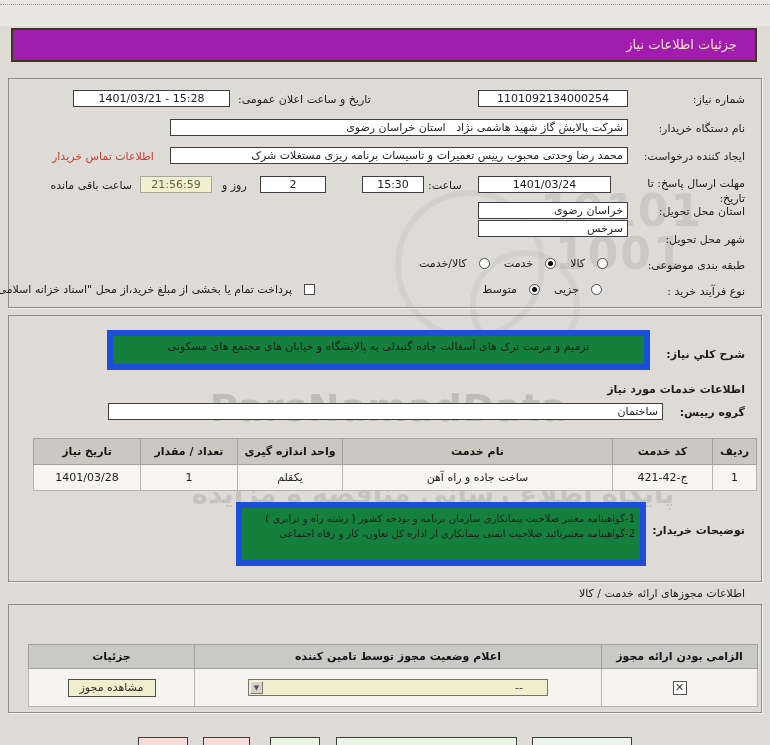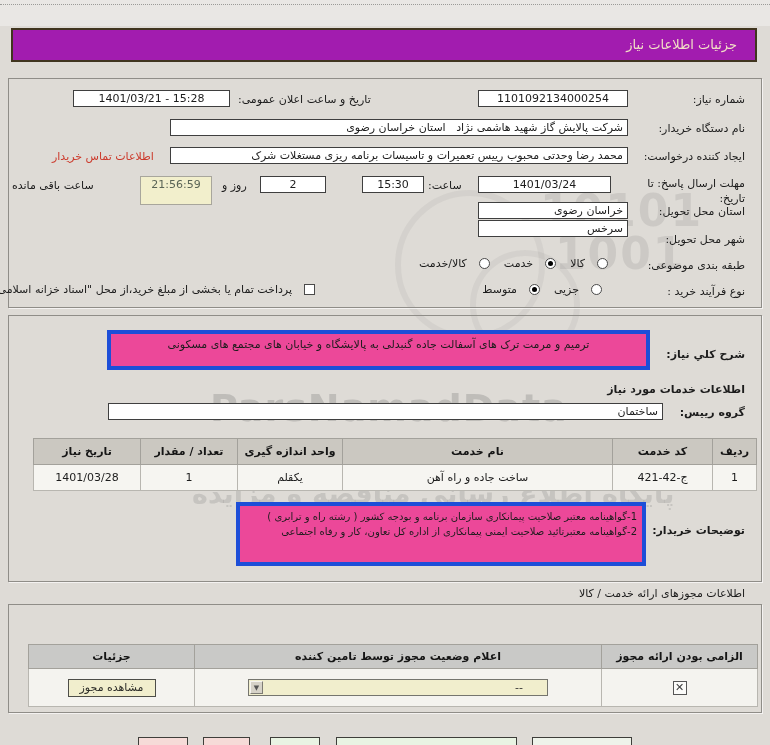--- a/index.html
+++ b/index.html
@@ -29,38 +29,38 @@
   .lbl-r{right:25px;text-align:right;}
   .blbl{font-weight:bold;}
   
   .tb{
     background:#fff;border:1px solid #3f3f3f;height:17px;
     font-size:11px;line-height:15px;padding:0 4px;overflow:hidden;white-space:pre;
   }
   .tb.num{direction:ltr;text-align:center;}
   .tb.rt{text-align:right;}
   .cream{
-    background:#f2efcc;border:1px solid #a8a69c;height:29px;
+    background:#f2efcc;border:1px solid #a8a69c;height:17px;
     direction:ltr;text-align:center;line-height:15px;color:#5a6456;font-size:11px;
   }
   .link{color:#cc3a2c;white-space:nowrap;cursor:pointer;}
   
   .optrow{display:flex;align-items:center;gap:14px;direction:rtl;}
   .opt{display:inline-flex;align-items:center;gap:12px;direction:rtl;}
   .radio{width:11px;height:11px;border:1px solid #4a4a4a;border-radius:50%;background:#fff;flex:0 0 auto;}
   .radio.sel{position:relative;}
   .radio.sel::after{content:"";position:absolute;left:2px;top:2px;width:5px;height:5px;border-radius:50%;background:#000;}
   .radio.sel{position:relative;}
   .cbx{width:11px;height:11px;border:1px solid #4a4a4a;background:#fff;flex:0 0 auto;}
   .bigcbx{
     width:14px;height:14px;border:1px solid #555;background:#fbfbf9;
     color:#3c3c3c;font-size:11px;line-height:12px;text-align:center;
   }
   
-  .areabox{background:#ec4899;border:4px solid #1d4ed8;overflow:hidden;}
+  .areabox{background:#15803d;border:6px solid #1d4ed8;overflow:hidden;}
   
   table.grid{border-collapse:collapse;table-layout:fixed;direction:rtl;}
   table.grid th{
     background:#cbc8c1;border:1px solid #a3a19b;font-weight:bold;
     font-size:11px;color:#151515;padding:0 4px;
   }
   table.grid td{
     background:#f6f5f1;border:1px solid #b8b6b0;font-size:11px;
     text-align:center;padding:0 2px;
   }
@@ -126,21 +126,21 @@
   <div class="abs tb rt" style="left:170px;top:147px;width:458px;">محمد رضا وحدتی محبوب رییس تعمیرات و تاسیسات برنامه ریزی مستغلات شرک</div>
   <div class="abs link" style="left:52px;top:150px;">اطلاعات تماس خریدار</div>
 
   <div class="abs lbl-r blbl" style="position:absolute;right:25px;top:176px;width:112px;text-align:right;font-weight:normal;line-height:15px;">مهلت ارسال پاسخ: تا تاریخ:</div>
   <div class="abs tb num" style="left:478px;top:176px;width:133px;">1401/03/24</div>
   <div class="abs lbl" style="left:428px;top:179px;">ساعت:</div>
   <div class="abs tb num" style="left:362px;top:176px;width:62px;">15:30</div>
   <div class="abs tb num" style="left:260px;top:176px;width:66px;">2</div>
   <div class="abs lbl" style="left:222px;top:179px;">روز و</div>
   <div class="abs cream" style="left:140px;top:176px;width:72px;">21:56:59</div>
-  <div class="abs lbl" style="left:12px;top:179px;width:108px;text-align:left;">ساعت باقی مانده</div>
+  <div class="abs lbl" style="left:24px;top:179px;width:108px;text-align:right;">ساعت باقی مانده</div>
 
   <div class="abs lbl lbl-r" style="top:205px;">استان محل تحویل:</div>
   <div class="abs tb rt" style="left:478px;top:202px;width:150px;">خراسان رضوی</div>
 
   <div class="abs lbl lbl-r" style="top:233px;">شهر محل تحویل:</div>
   <div class="abs tb rt" style="left:478px;top:220px;width:150px;">سرخس</div>
 
   <div class="abs lbl lbl-r" style="top:259px;">طبقه بندی موضوعی:</div>
   <div class="abs optrow" style="right:162px;top:257px;">
     <span class="opt">

